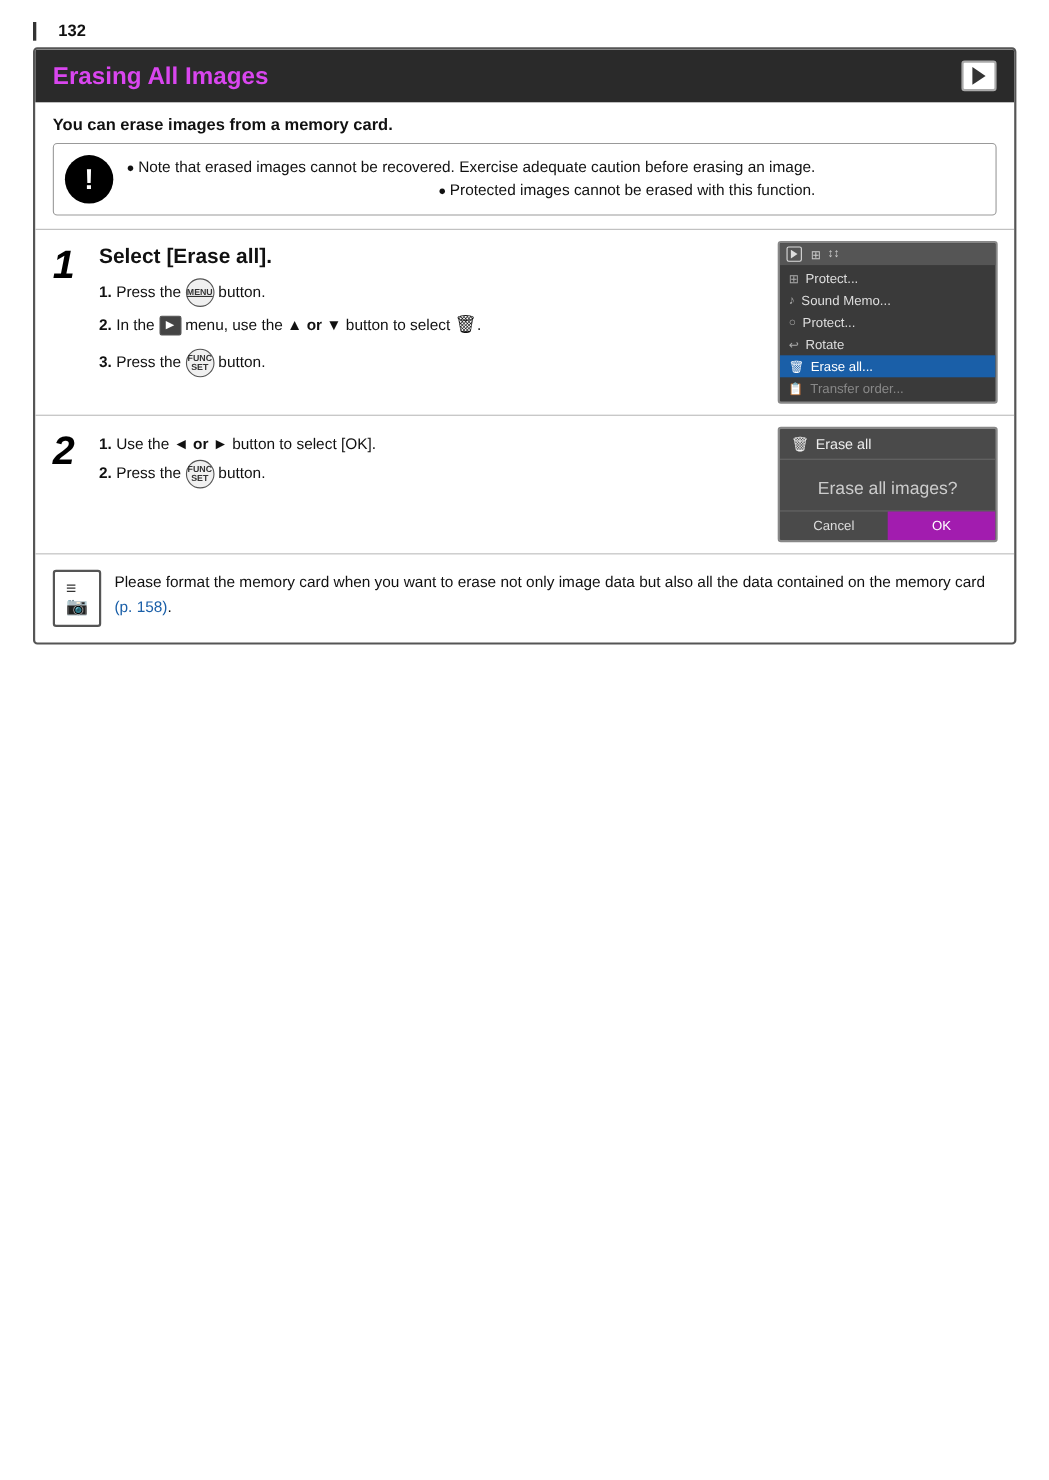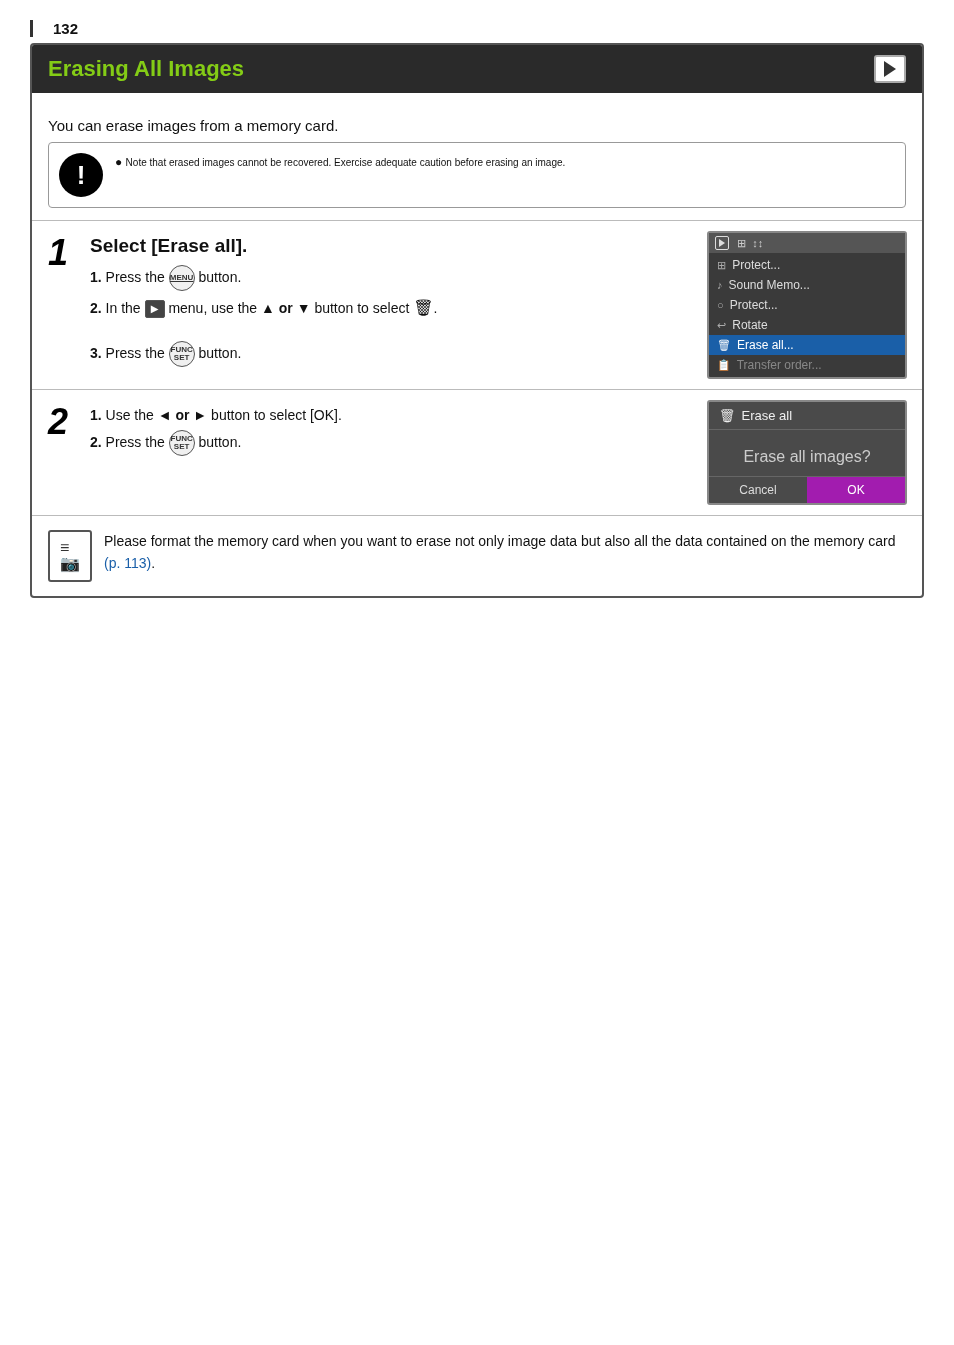--- a/index.html
+++ b/index.html
@@ -24,21 +24,21 @@
     .main-box {
       border: 2px solid #555;
       border-radius: 4px;
       padding: 0;
       overflow: hidden;
     }
 
     
     .section-header {
       background: #2a2a2a;
-      color: #84cc16;
+      color: #d946ef;
       padding: 10px 16px;
       display: flex;
       align-items: center;
       justify-content: space-between;
     }
     .section-title {
       font-size: 22px;
       font-weight: bold;
     }
     .playback-icon-box {
@@ -54,22 +54,23 @@
     .playback-triangle {
       width: 0;
       height: 0;
       border-top: 8px solid transparent;
       border-bottom: 8px solid transparent;
       border-left: 12px solid #333;
     }
 
     
     .intro-text {
-      padding: 24px 16px 8px;
+      padding: 12px 16px 8px;
       font-size: 15px;
+      font-weight: bold;
     }
 
     
     .warning-box {
       margin: 0 16px 12px;
       border: 1px solid #999;
       border-radius: 4px;
       display: flex;
       align-items: flex-start;
       padding: 10px;
@@ -82,21 +83,21 @@
       border-radius: 50%;
       background: #000;
       display: flex;
       align-items: center;
       justify-content: center;
       color: #fff;
       font-size: 26px;
       font-weight: bold;
     }
     .warning-text {
-      font-size: 10px;
+      font-size: 14px;
       line-height: 1.5;
       text-align: right;
     }
     .warning-text ul {
       list-style: none;
       padding: 0;
     }
     .warning-text ul li::before {
       content: "● ";
       font-size: 12px;
@@ -339,41 +340,42 @@
     </div>
   </div>
 
   <div class="intro-text">You can erase images from a memory card.</div>
 
   <div class="warning-box">
     <div class="warning-icon">!</div>
     <div class="warning-text">
       <ul>
         <li>Note that erased images cannot be recovered. Exercise adequate caution before erasing an image.</li>
+        <li>Protected images cannot be erased with this function.</li>
       </ul>
     </div>
   </div>
 
   <div class="step-row">
     <div class="step-number">1</div>
     <div class="step-content">
       <div class="step-title">Select [Erase all].</div>
       <div class="step-instructions">
         <div>
           <strong>1.</strong> Press the
           <span class="btn-inline" style="font-size:8px;width:26px;height:26px;border-radius:50%;">MENU</span>
           button.
         </div>
         <div style="margin-top:4px;">
           <strong>2.</strong> In the
           <span class="btn-menu-icon">▶</span>
           menu, use the ▲ <span style="font-weight:bold;">or</span> ▼ button to select
           <span style="font-size:16px;">🗑</span>.
         </div>
-        <div style="margin-top:20px;">
+        <div style="margin-top:8px;">
           <strong>3.</strong> Press the
           <span class="btn-func">FUNC<br>SET</span>
           button.
         </div>
       </div>
     </div>
     <div class="step-screenshot">
       <div class="camera-screen-1">
         <div class="cam-header">
           <div class="cam-play-icon">
@@ -444,17 +446,17 @@
       </div>
     </div>
   </div>
 
   <div class="tip-box">
     <div class="tip-icon">
       <div style="font-size:16px;line-height:1;">≡<br>📷</div>
     </div>
     <div class="tip-text">
       <span>Please format the memory card when you want to erase not only image data but also all the data contained on the memory card</span>
-      <a class="tip-link" href="#">(p. 113)</a><span>.</span>
+      <a class="tip-link" href="#">(p. 158)</a><span>.</span>
     </div>
   </div>
 
 </div>
 
 </body></html>

